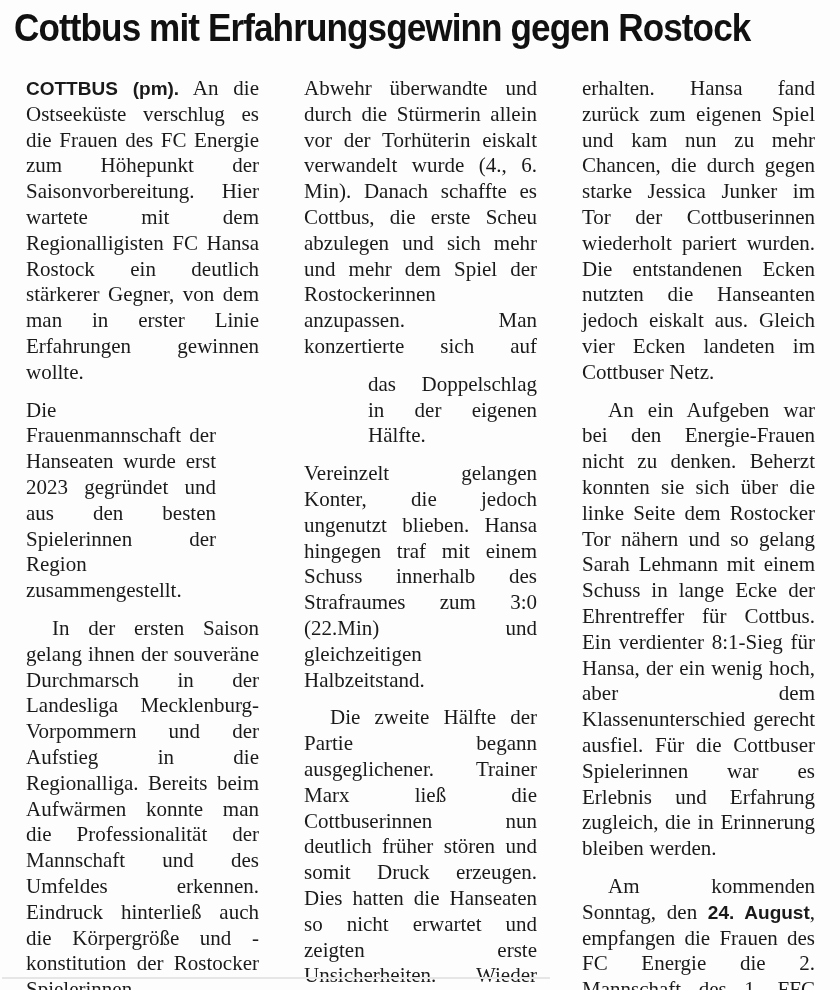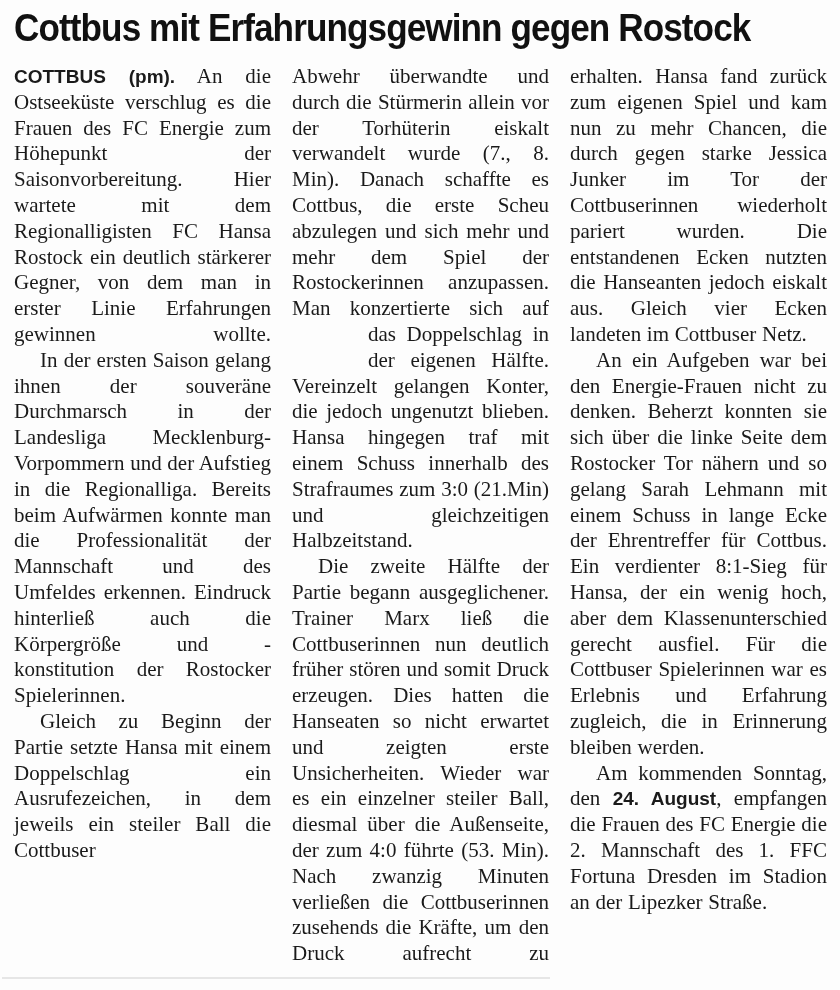--- a/index.html
+++ b/index.html
@@ -37,21 +37,21 @@
   .col {
     width: 257px;
     flex: 0 0 257px;
     font-size: 21px;
     line-height: 25.8px;
     text-align: justify;
     hyphens: auto;
     -webkit-hyphens: auto;
     word-spacing: 0.02em;
   }
-  .block { margin: 0; }
+  .block { margin: 12px; }
   .block.indent { text-indent: 26px; }
   .block.jlast { text-align-last: justify; }
   .block.narrow { margin-right: 55px; }
   .block.push { margin-left: 76px; }
   .run-lead {
     font-family: "Liberation Sans", sans-serif;
     font-weight: 700;
     font-size: 19px;
   }
   .run-boldsans {
@@ -68,27 +68,28 @@
 </style>
 </head>
 <body>
 
 <div class="page">
   <h1 class="headline">Cottbus mit Erfahrungsgewinn gegen Rostock</h1>
 
   <div class="columns">
     <div class="col">
         <p class="block jlast"><span class="run-lead">COTTBUS (pm).</span><span class="run-normal"> An die Ostseeküste verschlug es die Frauen des FC Energie zum Höhepunkt der Saisonvorbereitung. Hier wartete mit dem Regionalligisten FC Hansa Rostock ein deutlich stärkerer Gegner, von dem man in erster Linie Erfahrungen gewinnen wollte.</span></p>
+        <p class="block narrow"><span class="run-normal">Die Frauenmannschaft der Hanseaten wurde erst 2023 gegründet und aus den besten Spielerinnen der Region zusammengestellt.</span></p>
         <p class="block indent"><span class="run-normal">In der ersten Saison gelang ihnen der souveräne Durchmarsch in der Landesliga Mecklenburg-Vorpommern und der Aufstieg in die Regionalliga. Bereits beim Aufwärmen konnte man die Professionalität der Mannschaft und des Umfeldes erkennen. Eindruck hinterließ auch die Körpergröße und -konstitution der Rostocker Spielerinnen.</span></p>
         <p class="block indent jlast"><span class="run-normal">Gleich zu Beginn der Partie setzte Hansa mit einem Doppelschlag ein Ausrufezeichen, in dem jeweils ein steiler Ball die Cottbuser</span></p>
       </div>
     <div class="col">
-        <p class="block jlast"><span class="run-normal">Abwehr überwandte und durch die Stürmerin allein vor der Torhüterin eiskalt verwandelt wurde (7., 8. Min). Danach schaffte es Cottbus, die erste Scheu abzulegen und sich mehr und mehr dem Spiel der Rostockerinnen anzupassen. Man konzertierte sich auf</span></p>
+        <p class="block jlast"><span class="run-normal">Abwehr überwandte und durch die Stürmerin allein vor der Torhüterin eiskalt verwandelt wurde (4., 6. Min). Danach schaffte es Cottbus, die erste Scheu abzulegen und sich mehr und mehr dem Spiel der Rostockerinnen anzupassen. Man konzertierte sich auf</span></p>
         <p class="block push jlast"><span class="run-normal">das Doppelschlag in der eigenen Hälfte.</span></p>
-        <p class="block"><span class="run-normal">Vereinzelt gelangen Konter, die jedoch ungenutzt blieben. Hansa hingegen traf mit einem Schuss innerhalb des Strafraumes zum 3:0 (21.Min) und gleichzeitigen Halbzeitstand.</span></p>
+        <p class="block"><span class="run-normal">Vereinzelt gelangen Konter, die jedoch ungenutzt blieben. Hansa hingegen traf mit einem Schuss innerhalb des Strafraumes zum 3:0 (22.Min) und gleichzeitigen Halbzeitstand.</span></p>
         <p class="block indent jlast"><span class="run-normal">Die zweite Hälfte der Partie begann ausgeglichener. Trainer Marx ließ die Cottbuserinnen nun deutlich früher stören und somit Druck erzeugen. Dies hatten die Hanseaten so nicht erwartet und zeigten erste Unsicherheiten. Wieder war es ein einzelner steiler Ball, diesmal über die Außenseite, der zum 4:0 führte (53. Min). Nach zwanzig Minuten verließen die Cottbuserinnen zusehends die Kräfte, um den Druck aufrecht zu</span></p>
       </div>
     <div class="col">
         <p class="block"><span class="run-normal">erhalten. Hansa fand zurück zum eigenen Spiel und kam nun zu mehr Chancen, die durch gegen starke Jessica Junker im Tor der Cottbuserinnen wiederholt pariert wurden. Die entstandenen Ecken nutzten die Hanseanten jedoch eiskalt aus. Gleich vier Ecken landeten im Cottbuser Netz.</span></p>
         <p class="block indent"><span class="run-normal">An ein Aufgeben war bei den Energie-Frauen nicht zu denken. Beherzt konnten sie sich über die linke Seite dem Rostocker Tor nähern und so gelang Sarah Lehmann mit einem Schuss in lange Ecke der Ehrentreffer für Cottbus. Ein verdienter 8:1-Sieg für Hansa, der ein wenig hoch, aber dem Klassenunterschied gerecht ausfiel. Für die Cottbuser Spielerinnen war es Erlebnis und Erfahrung zugleich, die in Erinnerung bleiben werden.</span></p>
         <p class="block indent"><span class="run-normal">Am kommenden Sonntag, den </span><span class="run-boldsans">24. August</span><span class="run-normal">, empfangen die Frauen des FC Energie die 2. Mannschaft des 1. FFC Fortuna Dresden im Stadion an der Lipezker Straße.</span></p>
       </div>
   </div>
 </div>
 

